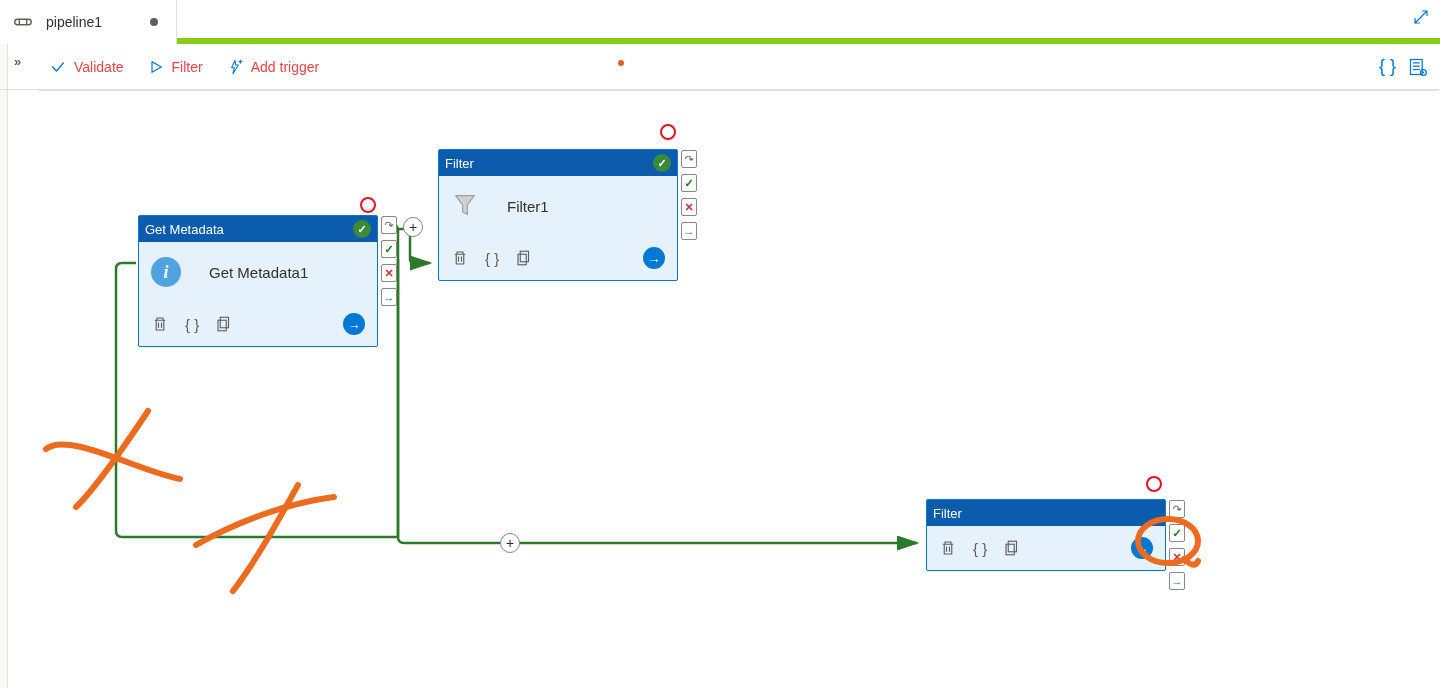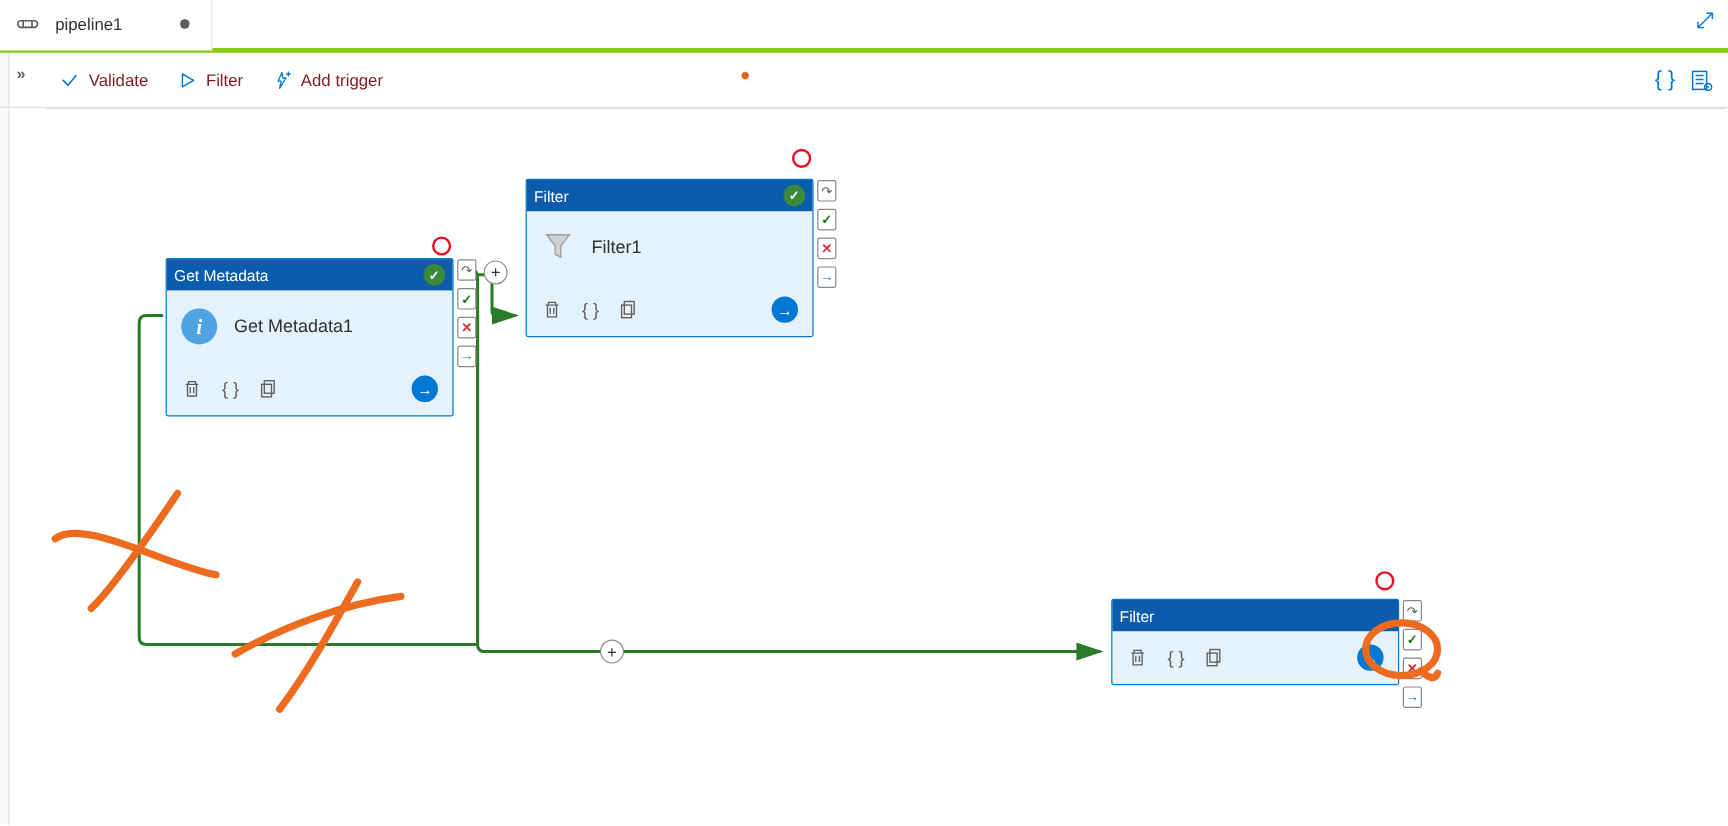--- a/index.html
+++ b/index.html
@@ -2,39 +2,39 @@
 <html><head>
   <meta charset="utf-8">
   <style>
     * { box-sizing: border-box; margin: 0; padding: 0; }
     body { font-family: "Segoe UI", sans-serif; font-size: 13px; color: #323130; width: 1440px; height: 688px; overflow: hidden; background: #fff; }
 
     .page { width: 1440px; height: 688px; position: relative; }
 
     .left-gutter { position: absolute; left: 0; top: 0; width: 8px; height: 688px; background: #faf9f8; border-right: 1px solid #e1dfdd; }
 
-    .tab-strip { position: absolute; left: 0; top: 0; height: 44px; width: 1440px; display: flex; align-items: center; border-bottom: 4px solid #84cc16; }
+    .tab-strip { position: absolute; left: 0; top: 0; height: 44px; width: 1440px; display: flex; border-bottom: 6px solid #84cc16; }
     .tab { display: flex; align-items: center; gap: 8px; height: 44px; padding: 0 18px 0 12px; border-right: 1px solid #e1dfdd; background: #fff; }
     .tab-text { font-size: 14px; padding-left: 4px;}
     .tab-dot { width: 8px; height: 8px; border-radius: 50%; background: #605e5c; margin-left: 40px;}
 
     .toolbar { position: absolute; left: 0; top: 44px; height: 46px; width: 1440px; display: flex; align-items: center; border-bottom: 1px solid #e1dfdd; padding-left: 50px; gap: 24px;}
     .toolbar-collapse { position: absolute; left: 14px; top: 10px; color: #605e5c; font-weight: bold;}
-    .toolbar-btn { display: flex; align-items: center; gap: 8px; cursor: pointer; color: #7f1d1d; font-size: 14px;}
+    .toolbar-btn { display: flex; align-items: center; gap: 8px; cursor: pointer; color: #ef4444; font-size: 14px;}
     .toolbar-btn svg { width: 16px; height: 16px; }
     .toolbar-right { position: absolute; right: 12px; display: flex; gap: 12px; align-items: center;}
     .orange-dot { width: 6px; height: 6px; border-radius: 50%; background: #e86412; position: absolute; left: 618px; top: 60px;}
 
     .canvas { position: absolute; left: 38px; top: 90px; width: 1400px; height: 598px; background: #fff; border-top: 1px solid #e1dfdd; }
 
     
     .node { position: absolute; width: 240px; border: 1px solid #0078d4; background: #e5f1fb; border-radius: 2px; }
     .node-head { height: 26px; background: #0b5cad; color: #fff; display: flex; align-items: center; justify-content: space-between; padding: 0 6px; font-size: 13px;}
     .node-head .chk { width: 18px; height: 18px; border-radius: 50%; background: #3a8a3a; color: #fff; display: flex; align-items: center; justify-content: center; font-size: 11px; font-weight: bold;}
-    .node-body { height: 60px; display: flex; align-items: center; gap: 14px; padding: 0 12px;}
+    .node-body { height: 60px; display: flex; align-items: center; gap: 28px; padding: 0 12px;}
     .node-body .label { font-size: 15px; color: #323130;}
     .node-foot { height: 44px; display: flex; align-items: center; justify-content: space-between; padding: 0 12px;}
     .foot-left { display: flex; gap: 16px; align-items: center;}
     .goto { width: 22px; height: 22px; border-radius: 50%; background: #0078d4; color: #fff; display: flex; align-items: center; justify-content: center; font-size: 13px;}
 
     .info-icon { width: 30px; height: 30px; border-radius: 50%; background: #4fa3e0; color: #fff; display: flex; align-items: center; justify-content: center; font-weight: bold; font-size: 18px; font-style: italic; font-family: Georgia, serif;}
     .funnel-icon svg { width: 28px; height: 28px;}
 
     
     .handles { position: absolute; right: -20px; top: 0; display: flex; flex-direction: column; gap: 0; }

